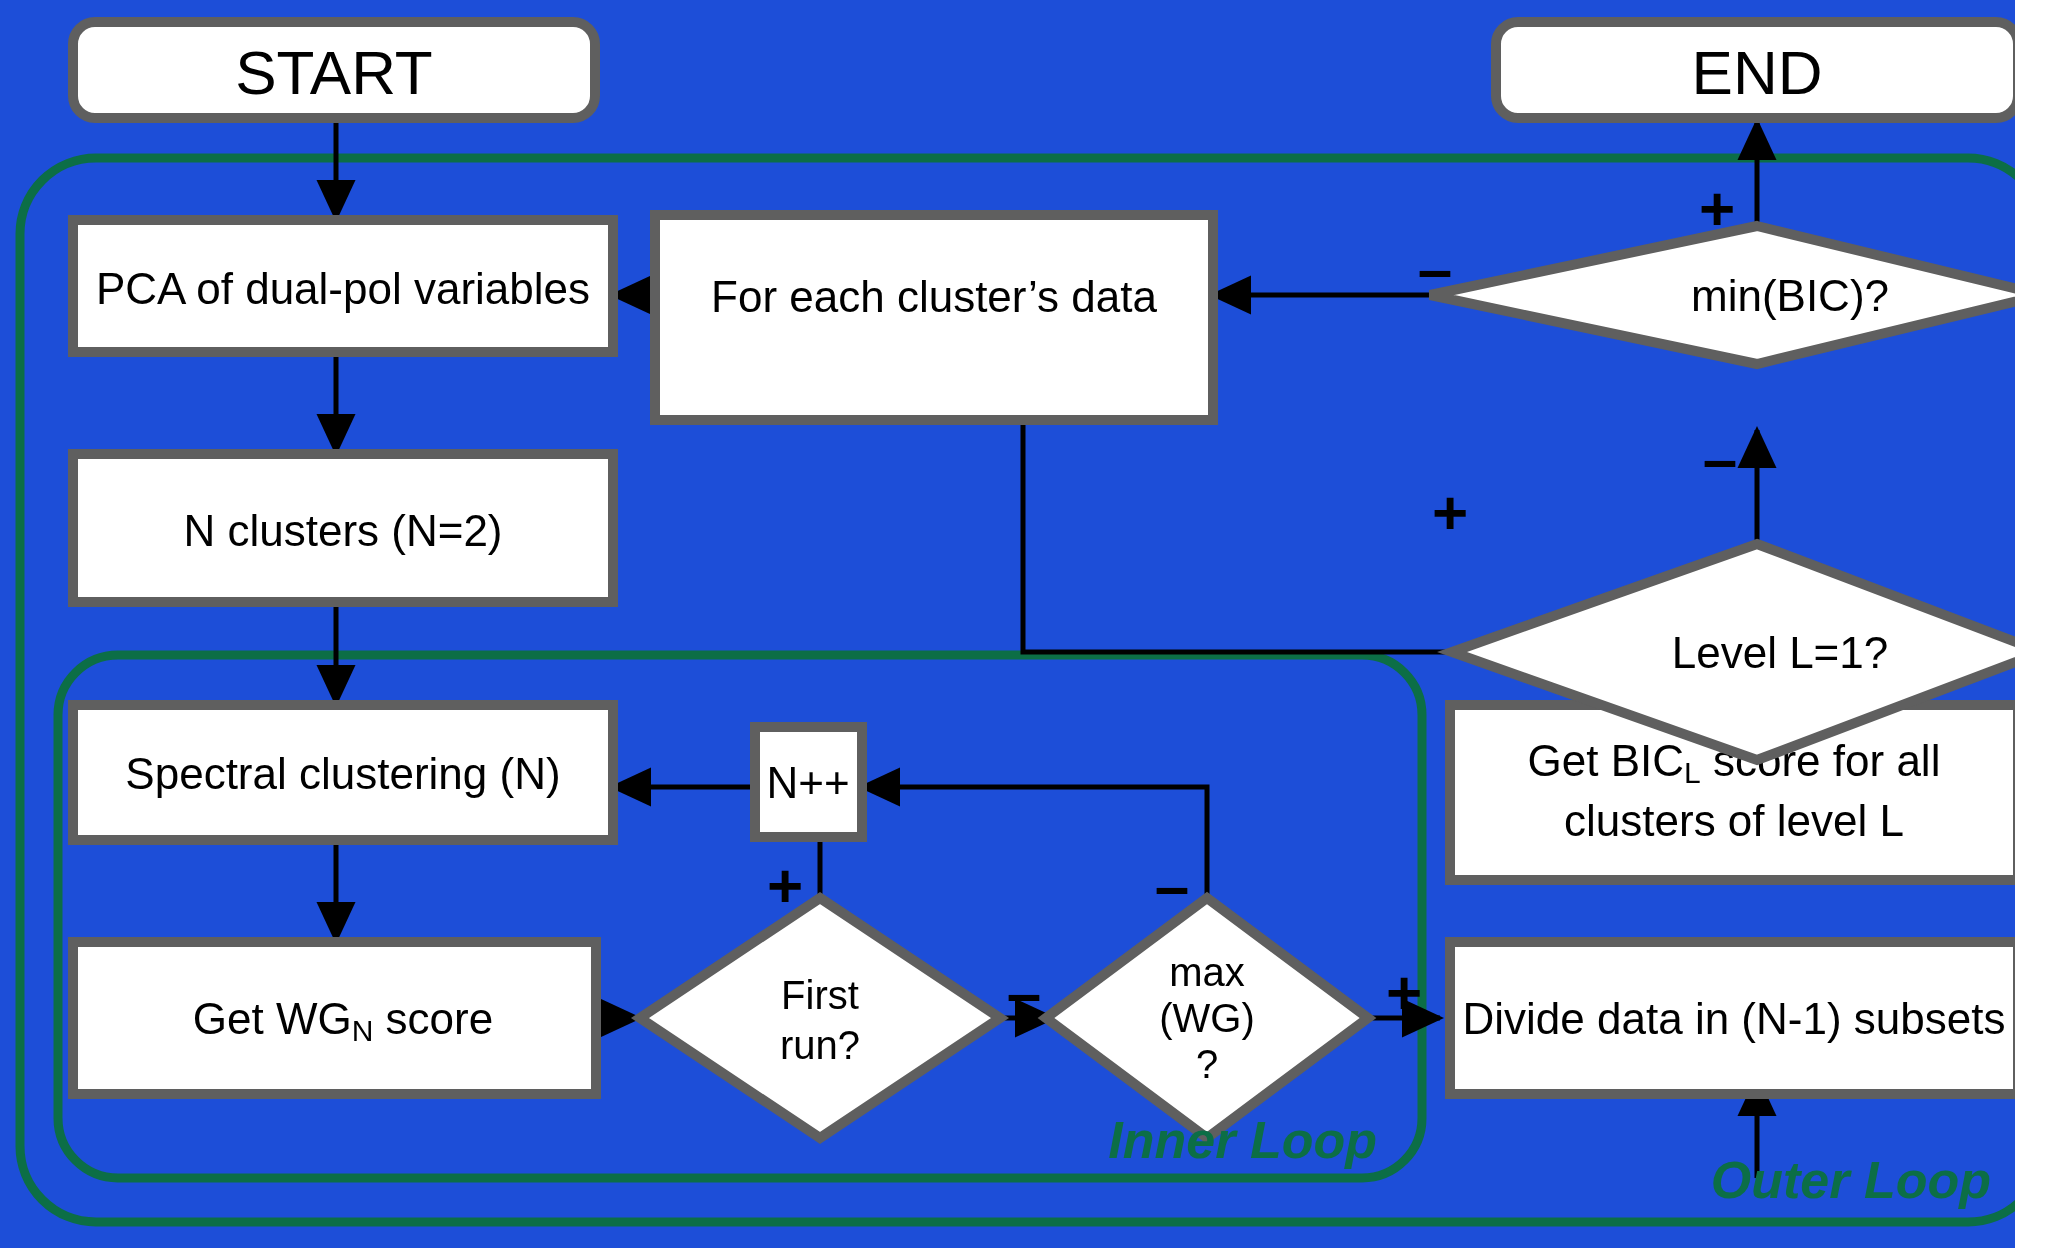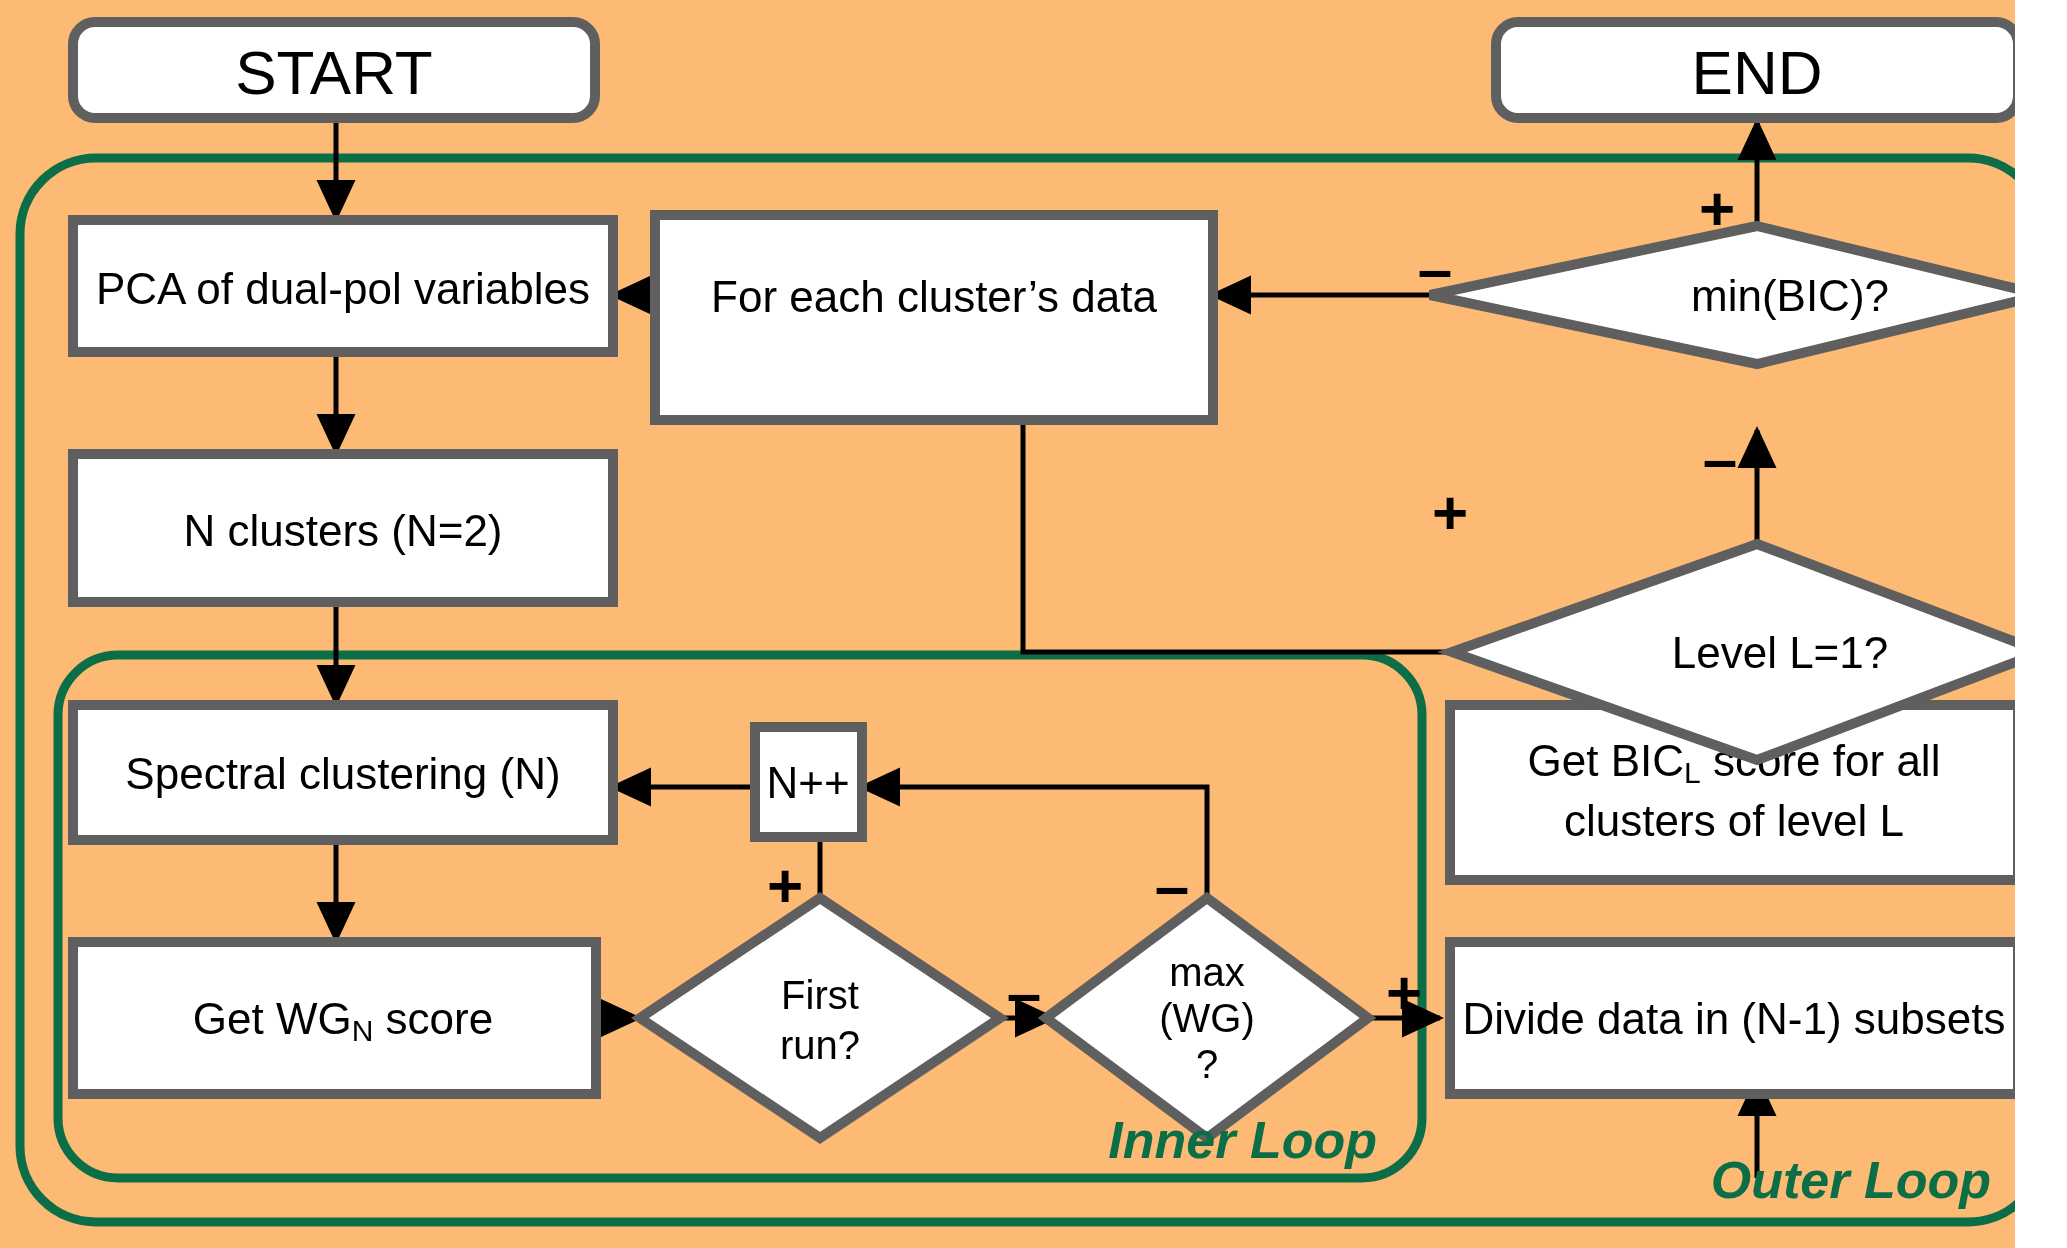--- a/index.html
+++ b/index.html
@@ -4,21 +4,21 @@
 <style>
   html, body {
     margin: 0;
     padding: 0;
     background: #ffffff;
   }
   #canvas {
     position: relative;
     width: 2015px;
     height: 1248px;
-    background: #fdba74;
+    background: #1d4ed8;
     font-family: "Liberation Sans", sans-serif;
     overflow: hidden;
   }
   svg.diagram {
     position: absolute;
     top: 0;
     left: 0;
     width: 2067px;
     height: 1248px;
   }

